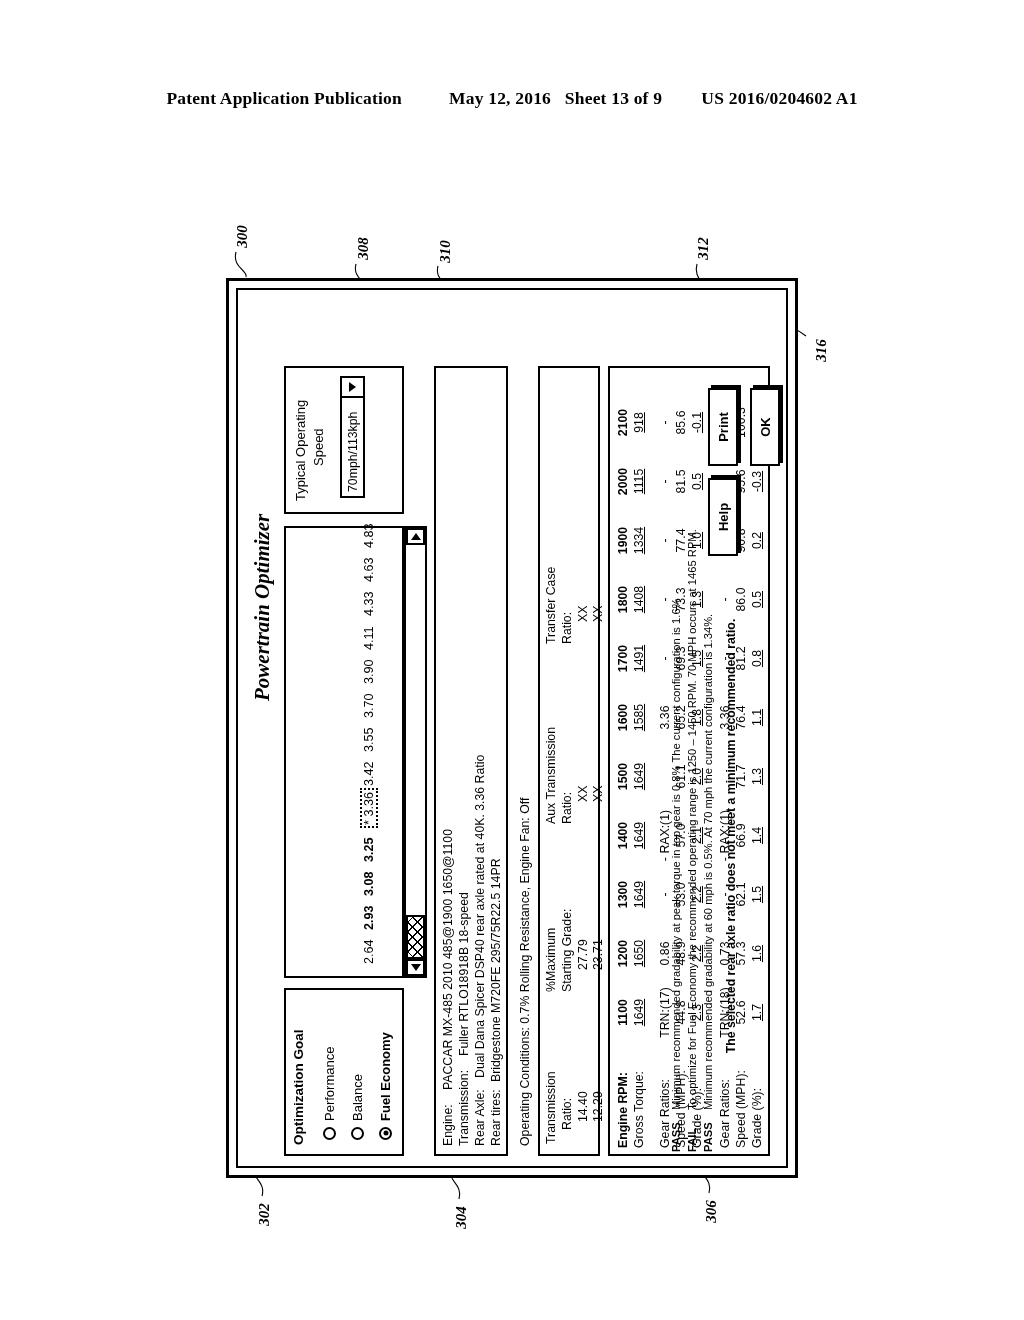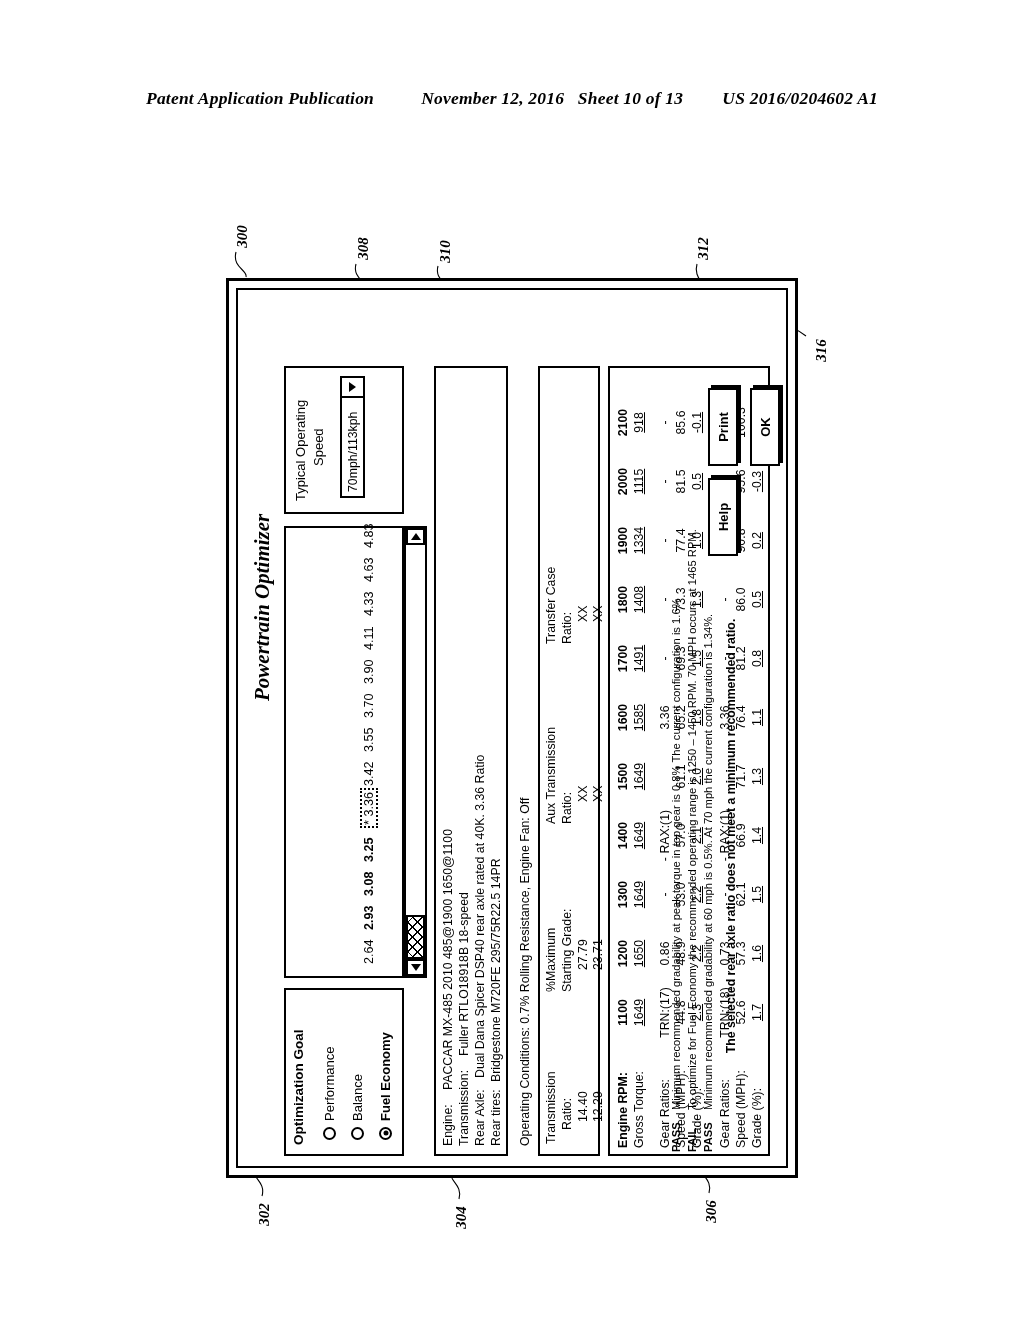--- a/index.html
+++ b/index.html
@@ -3,21 +3,21 @@
 <meta charset="utf-8">
 <style>
   html,body{margin:0;padding:0;background:#ffffff;}
   body{width:1024px;height:1320px;position:relative;overflow:hidden;
        font-family:"Liberation Sans",sans-serif;color:#000;}
 
   
   .pub-header{position:absolute;top:88px;left:0;width:1024px;
               text-align:center;font-family:"Liberation Serif",serif;
               font-weight:bold;font-size:17.5px;letter-spacing:.2px;}
-  .pub-header span{display:inline-block;font-style:italic;}
+  .pub-header span{display:inline-block;}
   .ph-gap1{width:38px;}
   .ph-gap2{width:30px;}
 
   
   
   #stage{position:absolute;left:512px;top:728px;width:0;height:0;}
   #rot{position:absolute;transform:translate(-50%,-50%) rotate(-90deg);
        transform-origin:50% 50%;}
 
   
@@ -99,22 +99,22 @@
        font-style:italic;font-weight:bold;font-size:15px;
        transform:rotate(-90deg);transform-origin:50% 50%;}
   .leader{position:absolute;}
 </style>
 </head>
 <body>
 
 <div class="pub-header">
   <span>Patent Application Publication</span>
   <span class="ph-gap1"></span>
-  <span>November 12, 2016</span>&nbsp;&nbsp;
-  <span>Sheet 10 of 13</span>
+  <span>May 12, 2016</span>&nbsp;&nbsp;
+  <span>Sheet 13 of 9</span>
   <span class="ph-gap2"></span>
   <span>US 2016/0204602 A1</span>
 </div>
 
 <div class="ref" style="left:231px;top:228px;">300</div>
 <div class="ref" style="left:352px;top:240px;">308</div>
 <div class="ref" style="left:434px;top:243px;">310</div>
 <div class="ref" style="left:692px;top:240px;">312</div>
 <div class="ref" style="left:810px;top:342px;">316</div>
 <div class="ref" style="left:253px;top:1206px;">302</div>

